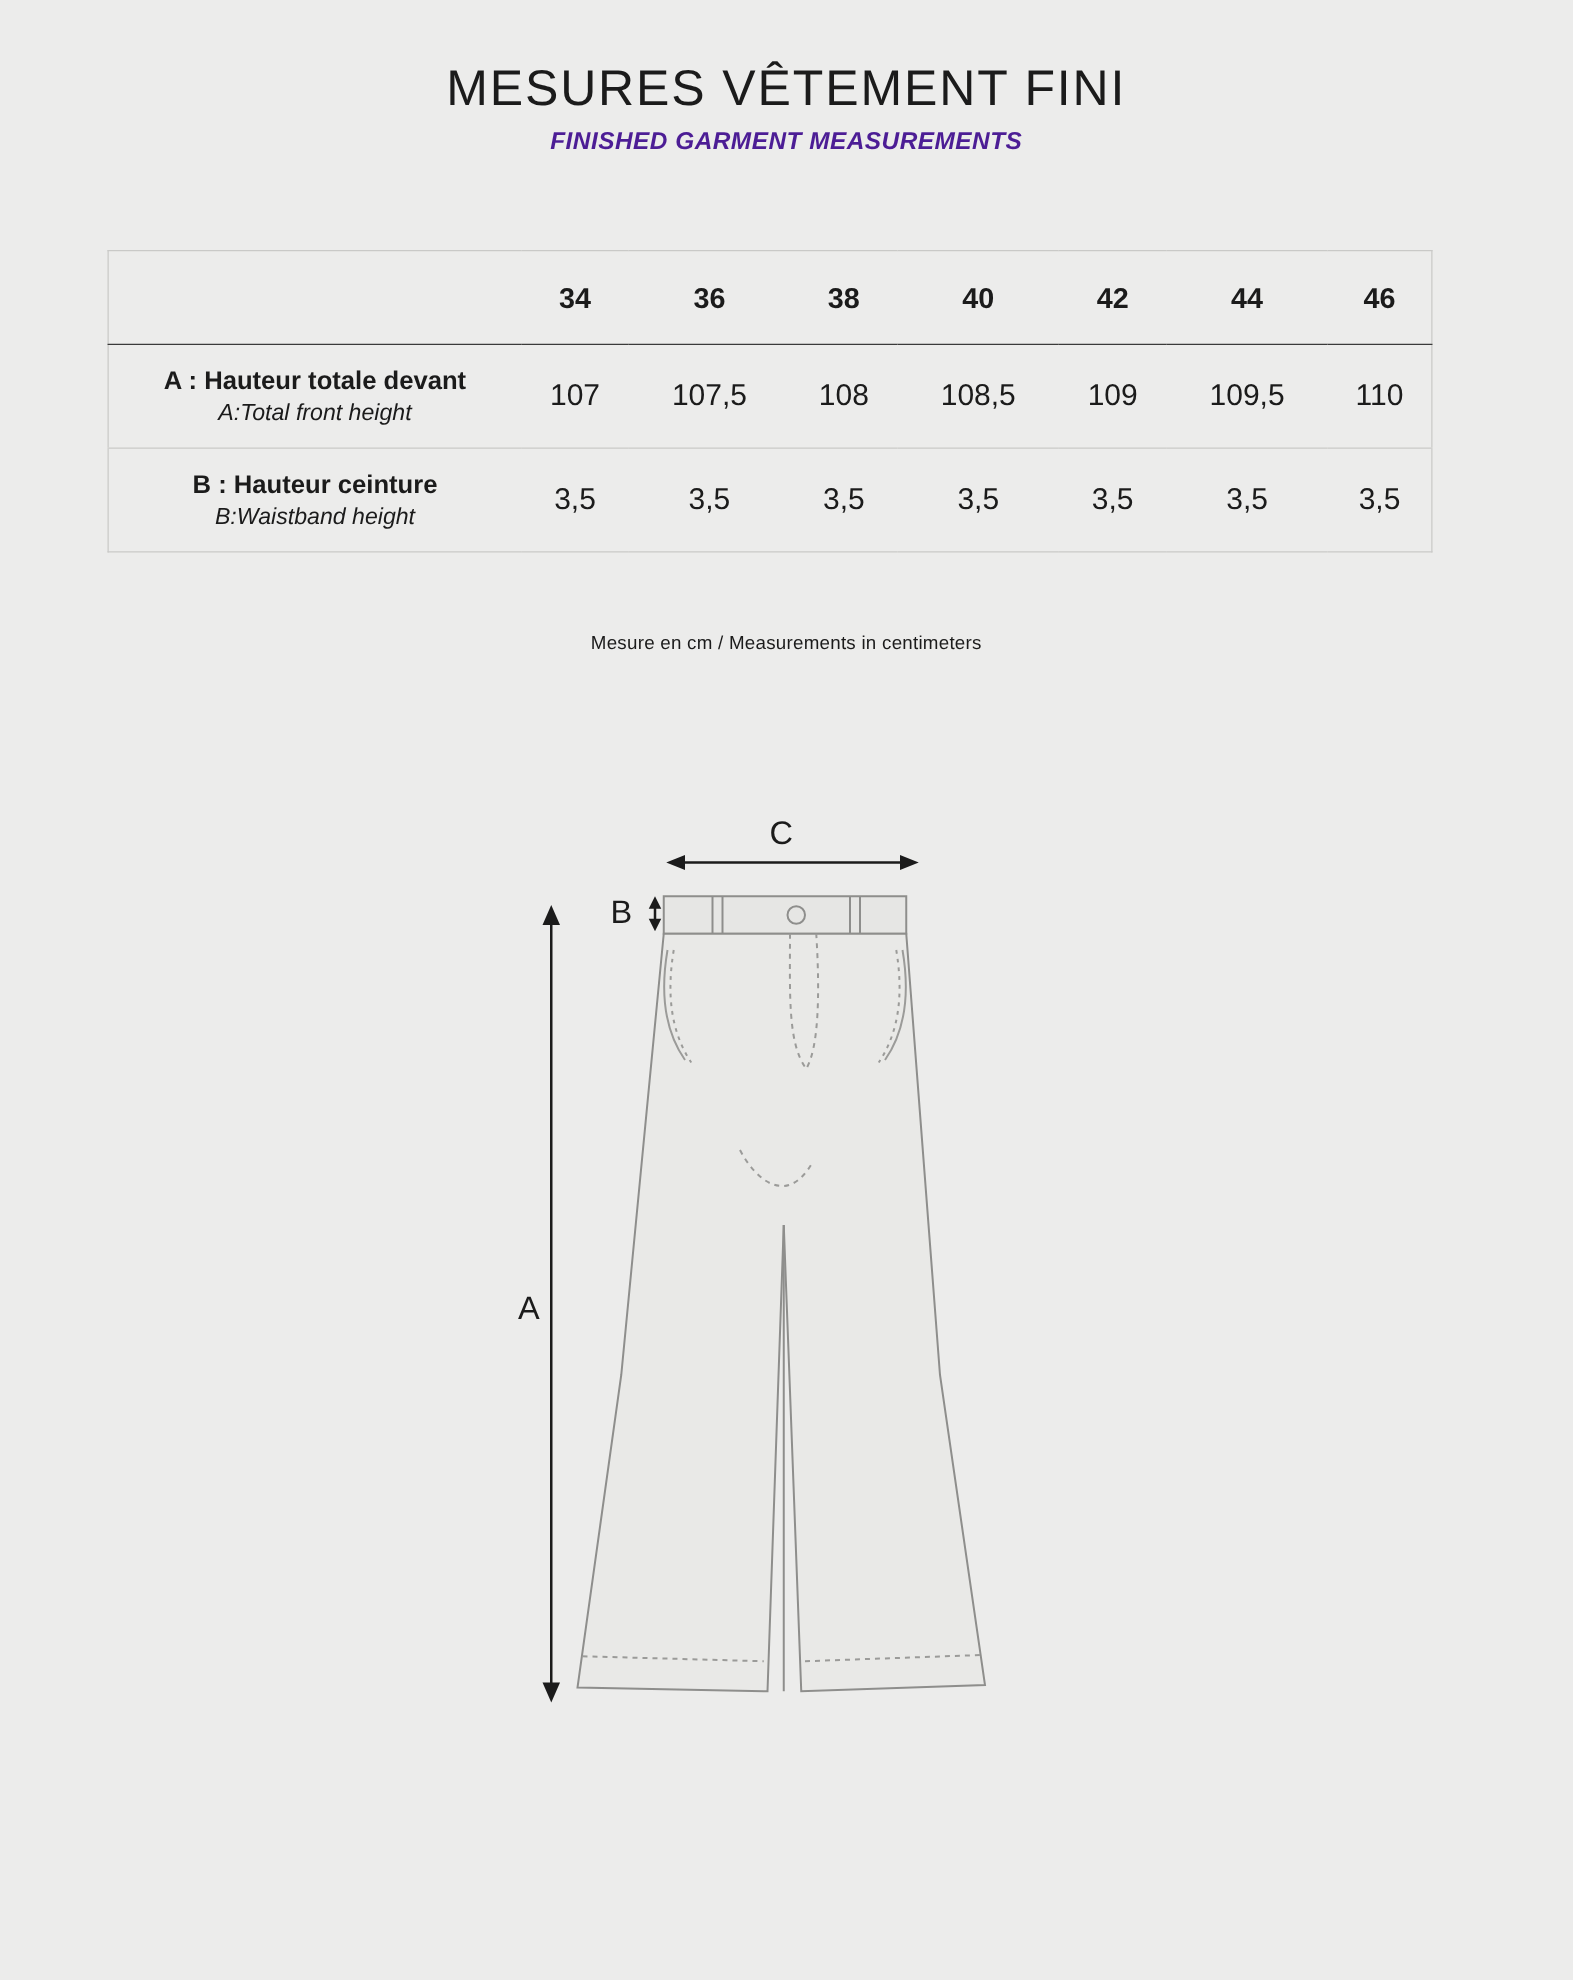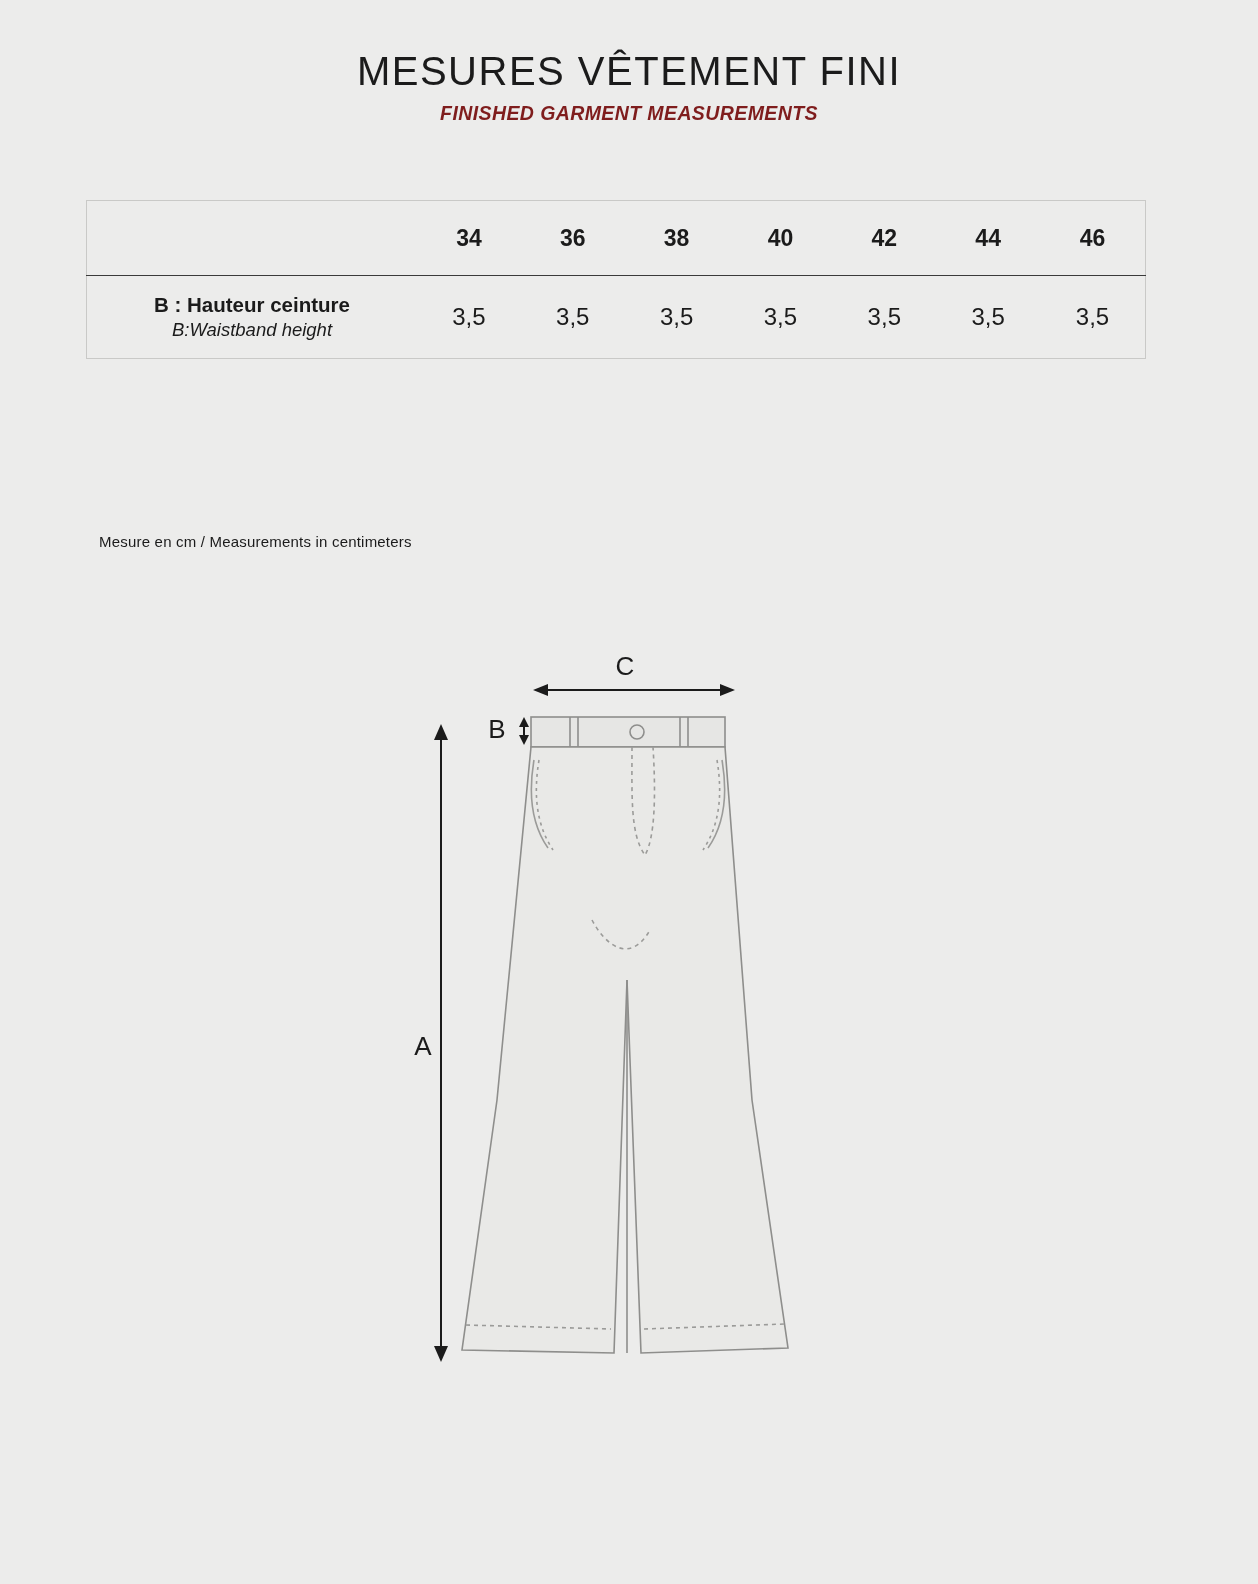--- a/index.html
+++ b/index.html
@@ -27,21 +27,21 @@
     letter-spacing: 1.5px;
     color: #1b1b1b;
     margin: 0;
     line-height: 1.15;
   }
   .subtitle {
     font-size: 19.5px;
     font-style: italic;
     font-weight: 600;
     letter-spacing: 0.4px;
-    color: #7f1d1d;
+    color: #4c1d95;
     margin: 8px 0 0 0;
   }
 
   
   .table-wrap {
     position: absolute;
     left: 86px;
     top: 200px;
     width: 1060px;
   }
@@ -96,23 +96,23 @@
     white-space: nowrap;
   }
   td.val {
     font-size: 24px;
     color: #1b1b1b;
     font-weight: 400;
   }
   .unit-note {
     position: absolute;
     left: 99px;
-    top: 533px;
+    top: 506px;
     width: 1060px;
-    text-align: left;
+    text-align: center;
     font-size: 15px;
     color: #1b1b1b;
     letter-spacing: 0.2px;
   }
 
   
   .illustration {
     position: absolute;
     left: 0;
     top: 620px;
@@ -146,20 +146,33 @@
         <th>38</th>
         <th>40</th>
         <th>42</th>
         <th>44</th>
         <th>46</th>
       </tr>
     </thead>
     <tbody>
       <tr>
         <td class="label-col">
+          <div class="lbl-fr">A : Hauteur totale devant</div>
+          <div class="lbl-en">A:Total front height</div>
+        </td>
+        <td class="val">107</td>
+        <td class="val">107,5</td>
+        <td class="val">108</td>
+        <td class="val">108,5</td>
+        <td class="val">109</td>
+        <td class="val">109,5</td>
+        <td class="val">110</td>
+      </tr>
+      <tr>
+        <td class="label-col">
           <div class="lbl-fr">B : Hauteur ceinture</div>
           <div class="lbl-en">B:Waistband height</div>
         </td>
         <td class="val">3,5</td>
         <td class="val">3,5</td>
         <td class="val">3,5</td>
         <td class="val">3,5</td>
         <td class="val">3,5</td>
         <td class="val">3,5</td>
         <td class="val">3,5</td>

